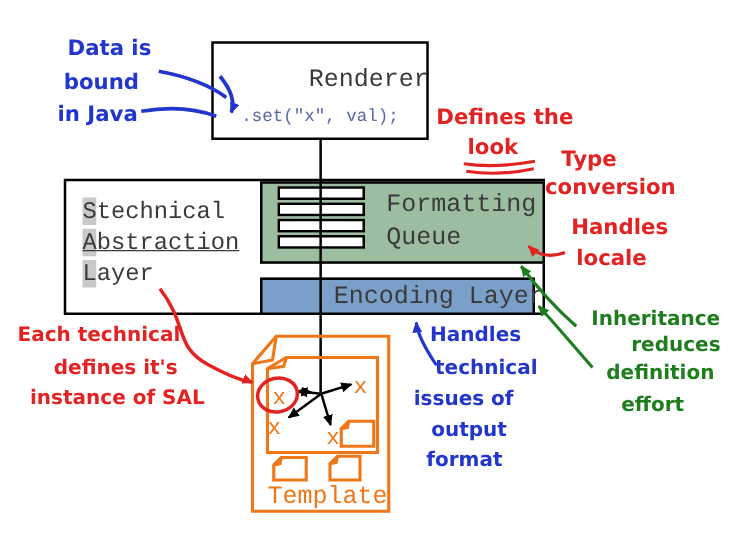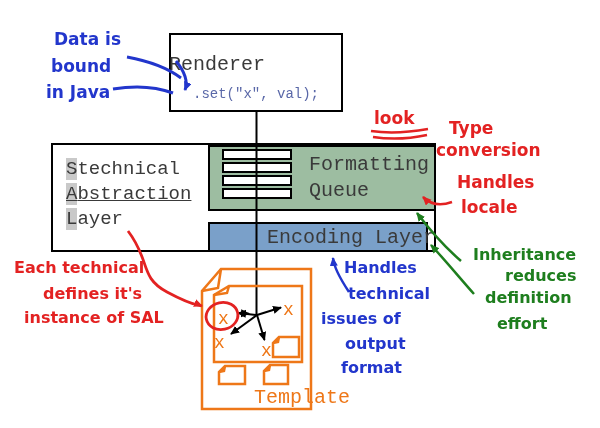--- a/index.html
+++ b/index.html
@@ -15,21 +15,21 @@
   .box{position:absolute;border:2px solid #000;background:#fff;box-sizing:border-box;}
   .hl{background:#c9c9c9;}
   svg{position:absolute;left:0;top:0;pointer-events:none;}
 </style>
 </head>
 <body>
 
 <div id="canvas">
 
   <div class="box" style="left:169px;top:33px;width:174px;height:79px;"></div>
-  <div class="abs mono" style="left:169px;top:53px;width:174px;text-align:left;font-size:20px;">Renderer</div>
+  <div class="abs mono" style="left:169px;top:53px;width:174px;text-align:right;font-size:20px;">Renderer</div>
   <div class="abs mono" style="left:169px;top:86px;width:174px;text-align:center;font-size:14px;color:#5a68a8;">.set("x", val);</div>
 
   <div class="box" style="left:51px;top:143px;width:385px;height:109px;"></div>
 
   <div class="box" style="left:208px;top:145px;width:228px;height:66px;background:#9dbda1;"></div>
 
   <div class="box" style="left:222px;top:149px;width:70px;height:11px;border-width:2px;"></div>
   <div class="box" style="left:222px;top:162px;width:70px;height:11px;border-width:2px;"></div>
   <div class="box" style="left:222px;top:175px;width:70px;height:11px;border-width:2px;"></div>
   <div class="box" style="left:222px;top:188px;width:70px;height:11px;border-width:2px;"></div>
@@ -47,44 +47,45 @@
     <span class="hl">L</span><span>ayer</span>
   </div>
 
   <div class="box" style="left:208px;top:222px;width:220px;height:30px;background:#7aa0c9;"></div>
   <div class="abs mono" style="left:208px;top:226px;width:264px;text-align:center;font-size:20px;padding-left:11px;">Encoding Layer</div>
 
   <div class="abs hand blue" style="left:54px;top:31px;font-size:17px;">Data is</div>
   <div class="abs hand blue" style="left:51px;top:58px;font-size:17px;">bound</div>
   <div class="abs hand blue" style="left:46px;top:84px;font-size:17px;">in Java</div>
 
+  <div class="abs hand red" style="left:349px;top:86px;font-size:17px;">Defines the</div>
   <div class="abs hand red" style="left:374px;top:110px;font-size:17px;">look</div>
 
   <div class="abs hand red" style="left:449px;top:120px;font-size:17px;">Type</div>
   <div class="abs hand red" style="left:436px;top:142px;font-size:17px;">conversion</div>
 
   <div class="abs hand red" style="left:457px;top:174px;font-size:17px;">Handles</div>
   <div class="abs hand red" style="left:461px;top:199px;font-size:17px;">locale</div>
 
   <div class="abs hand red" style="left:14px;top:260px;font-size:16px;">Each technical</div>
   <div class="abs hand red" style="left:43px;top:286px;font-size:16px;">defines it's</div>
   <div class="abs hand red" style="left:24px;top:310px;font-size:16px;">instance of SAL</div>
 
   <div class="abs hand blue" style="left:344px;top:260px;font-size:16px;">Handles</div>
   <div class="abs hand blue" style="left:348px;top:286px;font-size:16px;">technical</div>
-  <div class="abs hand blue" style="left:321px;top:311px;font-size:16px;">issues of</div>
+  <div class="abs hand blue" style="left:331px;top:311px;font-size:16px;">issues of</div>
   <div class="abs hand blue" style="left:345px;top:336px;font-size:16px;">output</div>
   <div class="abs hand blue" style="left:328px;top:360px;font-size:16px;margin-left:13px;">format</div>
 
   <div class="abs hand green" style="left:455px;top:247px;font-size:16px;">Inheritance</div>
   <div class="abs hand green" style="left:487px;top:268px;font-size:16px;">reduces</div>
   <div class="abs hand green" style="left:467px;top:290px;font-size:16px;">definition</div>
   <div class="abs hand green" style="left:479px;top:316px;font-size:16px;">effort</div>
 
-  <div class="abs mono orange" style="left:204px;top:386px;width:116px;text-align:center;font-size:20px;color:#ee7718;padding-left:40px;">Template</div>
+  <div class="abs mono orange" style="left:204px;top:386px;width:116px;text-align:center;font-size:20px;color:#ee7718;">Template</div>
   <div class="abs mono orange" style="left:218px;top:309px;font-size:18px;color:#ee7718;">x</div>
   <div class="abs mono orange" style="left:214px;top:333px;font-size:18px;color:#ee7718;">x</div>
   <div class="abs mono orange" style="left:261px;top:341px;font-size:18px;color:#ee7718;">x</div>
   <div class="abs mono orange" style="left:283px;top:300px;font-size:18px;color:#ee7718;">x</div>
 
   <svg width="600" height="428" viewBox="0 0 600 428">
     <defs>
       <marker id="ah-black" markerUnits="userSpaceOnUse" markerWidth="12" markerHeight="10" refX="8" refY="4" orient="auto">
         <path d="M0,0 L9,4 L0,8 Z" fill="#000"></path>
       </marker>

